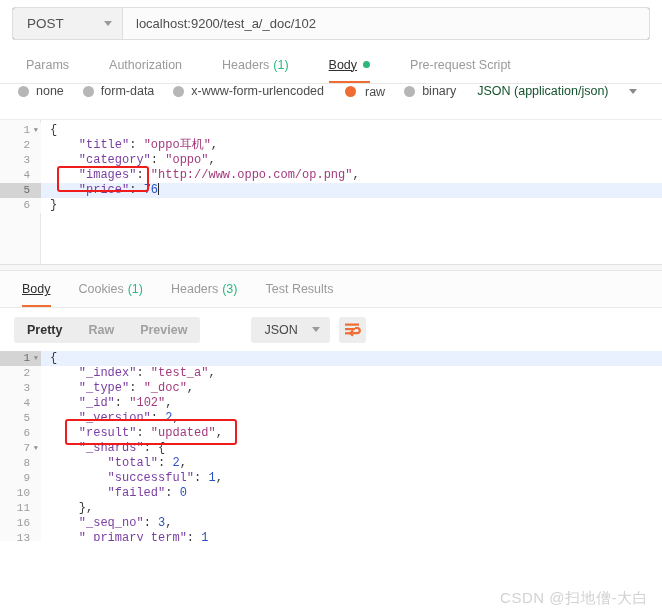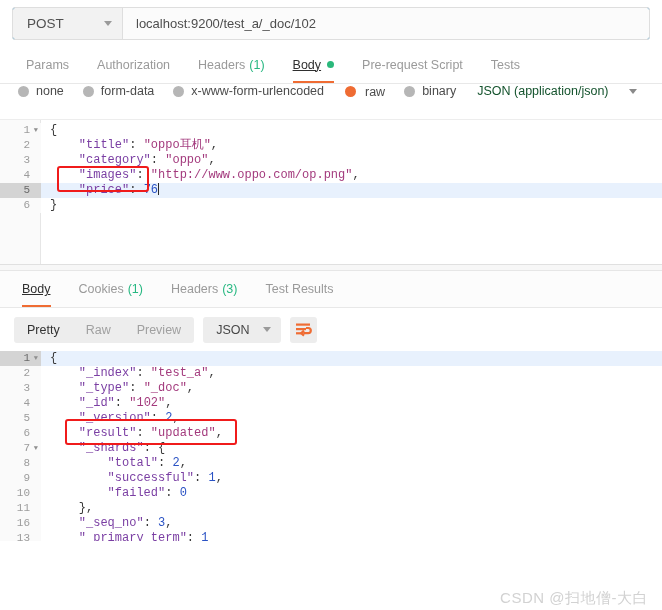--- a/index.html
+++ b/index.html
@@ -68,20 +68,21 @@
 
   
   .req-tabs {
     height: 38px;
     display: flex;
     align-items: stretch;
     padding: 0 12px;
     box-sizing: border-box;
     background: #ffffff;
     border-bottom: 1px solid #e8e8e8;
+    gap: 12px;
   }
   .tab {
     display: flex;
     align-items: center;
     padding: 0 14px;
     color: #9a9a9a;
     font-size: 12.5px;
     cursor: pointer;
     position: relative;
     white-space: nowrap;
@@ -276,33 +277,35 @@
     margin-right: 9px;
     overflow: hidden;
   }
   .seg-item {
     padding: 0 13px;
     line-height: 26px;
     font-size: 12.5px;
     color: #a0a0a0;
     cursor: pointer;
     white-space: nowrap;
+    font-weight: bold;
   }
   .seg-item.active { color: #323232; }
   .fmt-select {
     display: flex;
     align-items: center;
     background: #ededed;
     border-radius: 3px;
     height: 26px;
     padding: 0 10px 0 13px;
     margin-right: 9px;
     cursor: pointer;
     color: #474747;
     font-size: 12.5px;
+    margin-left: 42px;
   }
   .fmt-select .caret { margin-left: 14px; }
   .wrap-btn {
     width: 27px; height: 26px;
     background: #ededed;
     border-radius: 3px;
     display: flex;
     align-items: center;
     justify-content: center;
     cursor: pointer;
@@ -350,23 +353,20 @@
   <div class="tab">
     <span>Headers</span>
     <span class="count">(1)</span>
   </div>
   <div class="tab active">
     <span>Body</span>
     <span class="green-dot"></span>
   </div>
   <div class="tab">
     <span>Pre-request Script</span>
-  </div>
-  <div class="tab">
-    <span>Tests</span>
   </div>
 </div>
 
 <div class="body-type-row">
   <label class="radio-item">
     <span class="radio-dot"></span>
     <span>none</span>
   </label>
   <label class="radio-item">
     <span class="radio-dot"></span>

